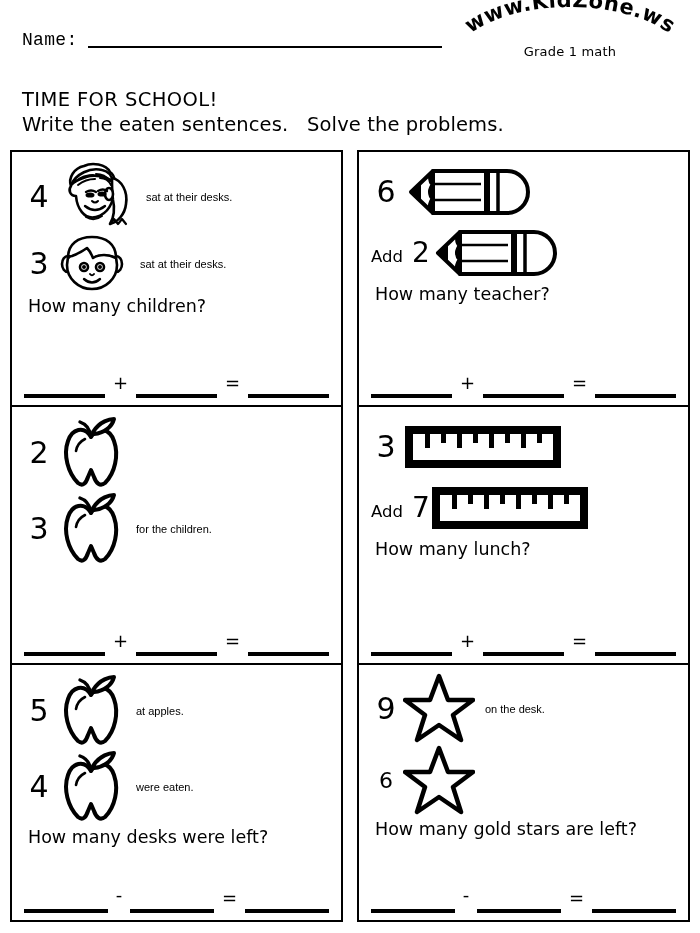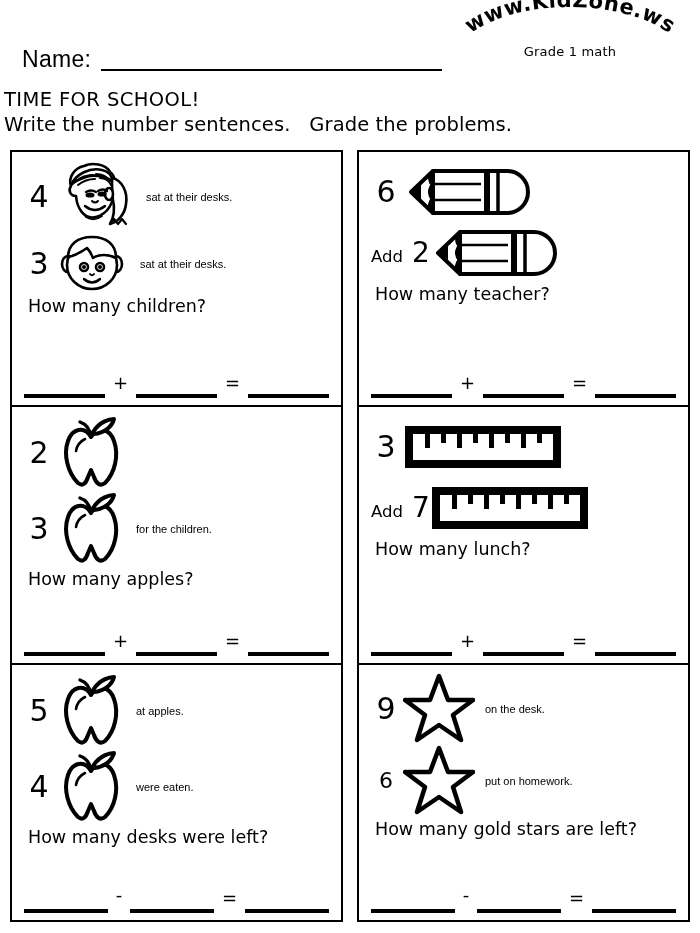--- a/index.html
+++ b/index.html
@@ -21,26 +21,25 @@
   }
   .name-row {
     position: absolute;
     left: 22px;
     top: 30px;
     display: flex;
     align-items: flex-end;
     width: 420px;
   }
   .name-label {
-    font-size: 23px;
-    font-family: Liberation Sans, sans-serif;
+    font-size: 18px;
+    font-family: Liberation Mono, monospace;
     letter-spacing: .3px;
     white-space: nowrap;
     padding-bottom: 1px;
-    margin-top: 16px;
   }
   .name-rule {
     flex: 1;
     height: 2px;
     background: #000;
     margin-left: 10px;
     margin-bottom: 3px;
   }
 
   .logo-block {
@@ -65,21 +64,21 @@
   }
   .logo-sub {
     font-size: 13px;
     font-family: "DejaVu Sans", sans-serif;
     margin-top: -2px;
     letter-spacing: .2px;
   }
 
   
   .titles {
-    margin: 10px 0 0 4px;
+    margin: 10px 0 0 22px;
   }
   .title-main {
     font-size: 19.5px;
     letter-spacing: .4px;
     line-height: 1.25;
   }
   .title-sub {
     font-size: 19.5px;
     letter-spacing: .1px;
     line-height: 1.25;
@@ -209,21 +208,21 @@
       <text>
         <textPath href="#arcpath" startOffset="50%" text-anchor="middle">www.KidZone.ws</textPath>
       </text>
     </svg>
     <div class="logo-sub">Grade 1 math</div>
   </div>
 </div>
 
 <div class="titles">
   <div class="title-main">TIME FOR SCHOOL!</div>
-  <div class="title-sub">Write the number sentences.   Grade the problems.</div>
+  <div class="title-sub">Write the eaten sentences.   Solve the problems.</div>
 </div>
 
 <div class="grid">
 
   <div class="cellwrap r1">
     <div class="cell-inner">
       <div class="prob-line">
         <span class="qty">4</span>
         <span class="artbox">
           <svg width="80" height="74" viewBox="0 0 80 74">
@@ -372,21 +371,20 @@
                        C40 68 44 72 49 68 C59 58 63 40 58 26 C54 14 42 10 35 22 Z"></path>
               <path d="M35 22 C34 14 30 9 24 7" fill="none" stroke-width="3.4"></path>
               <path d="M37 17 C44 6 54 4 58 4 C56 12 48 18 38 19 Z"></path>
               <path d="M20 36 C21 30 25 26 29 24" fill="none" stroke-width="2.6"></path>
             </g>
           </svg>
         </span>
         <span class="sentence">for the children.</span>
       </div>
 
-      <div class="question">How many apples?</div>
 
       <div class="answer-row">
         <span class="blank"></span>
         <span class="op">+</span>
         <span class="blank"></span>
         <span class="op">=</span>
         <span class="blank"></span>
       </div>
     </div>
   </div>
@@ -508,21 +506,20 @@
         <span class="sentence">on the desk.</span>
       </div>
 
       <div class="prob-line tight">
         <span class="qty small">6</span>
         <span class="artbox">
           <svg width="72" height="72" viewBox="0 0 72 72">
             <polygon points="36,3 45,27 70,27 50,42 58,67 36,52 14,67 22,42 2,27 27,27" fill="#fff" stroke="#000" stroke-width="4.5" stroke-linejoin="round"></polygon>
           </svg>
         </span>
-        <span class="sentence">put on homework.</span>
       </div>
 
       <div class="question">How many gold stars are left?</div>
 
       <div class="answer-row">
         <span class="blank"></span>
         <span class="op minus">-</span>
         <span class="blank"></span>
         <span class="op">=</span>
         <span class="blank"></span>

